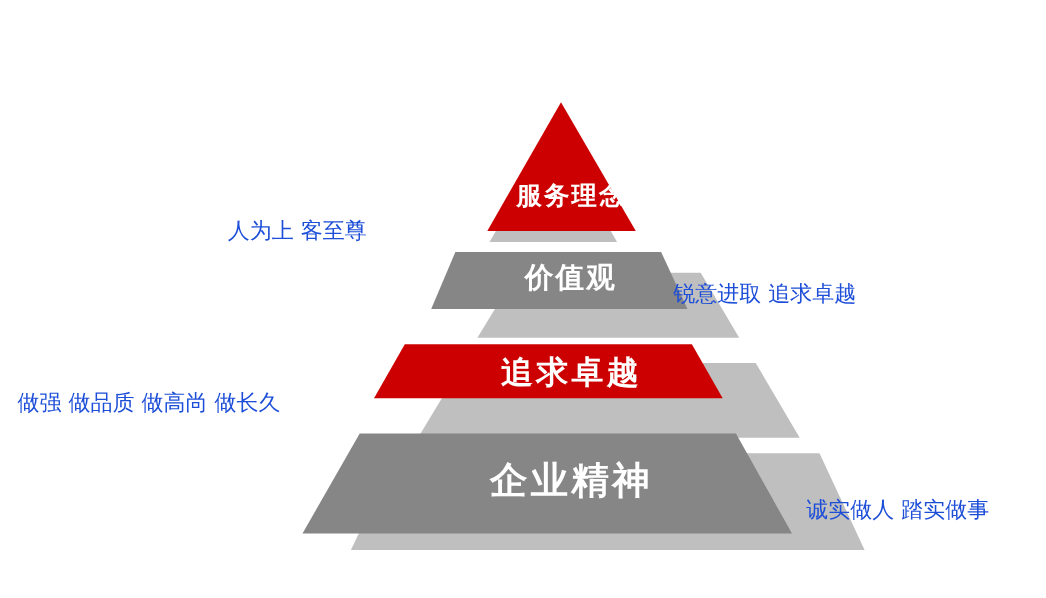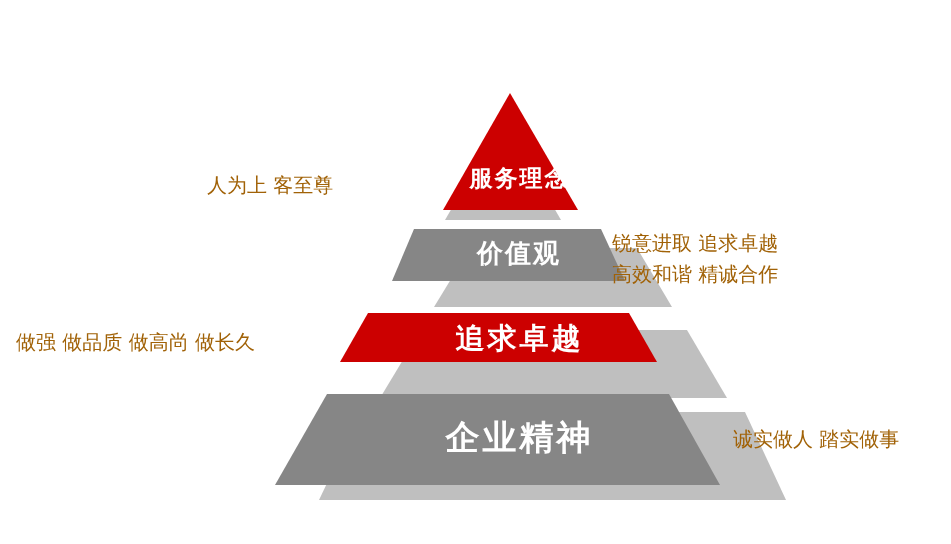--- a/index.html
+++ b/index.html
@@ -44,24 +44,25 @@
     padding-left: 44px;
   }
 
   #tier-label-0 { left: 0; top: 167px; width: 951px; font-size: 23px; letter-spacing: 2px; }
   #tier-label-1 { left: 0; top: 240px; width: 950px; font-size: 26px; letter-spacing: 2px; }
   #tier-label-2 { left: 0; top: 324px; width: 951px; font-size: 29px; letter-spacing: 3px; }
   #tier-label-3 { left: 0; top: 420px; width: 951px; font-size: 34px; letter-spacing: 3px; }
 
   .side-note {
     position: absolute;
-    color: #a16207;
+    color: #1d4ed8;
     font-size: 20px;
     white-space: nowrap;
     line-height: 1.55;
+    margin-top: 24px;
   }
 
   #note-top-left   { left: 207px; top: 170px; }
   #note-mid-right  { left: 612px; top: 228px; }
   #note-mid-left   { left: 16px;  top: 327px; }
   #note-bottom-right { left: 733px; top: 424px; text-align: center; }
 
   .note-line { display: block; }
 </style>
 </head>
@@ -93,21 +94,20 @@
   <div class="tier-label" id="tier-label-2">追求卓越</div>
 
   <div class="tier-label" id="tier-label-3">企业精神</div>
 
   <div class="side-note" id="note-top-left">
     <span class="note-line">人为上  客至尊</span>
   </div>
 
   <div class="side-note" id="note-mid-right">
     <span class="note-line">锐意进取  追求卓越</span>
-    <span class="note-line">高效和谐  精诚合作</span>
   </div>
 
   <div class="side-note" id="note-mid-left">
     <span class="note-line">做强  做品质  做高尚  做长久</span>
   </div>
 
   <div class="side-note" id="note-bottom-right">
     <span class="note-line">诚实做人  踏实做事</span>
   </div>
 

